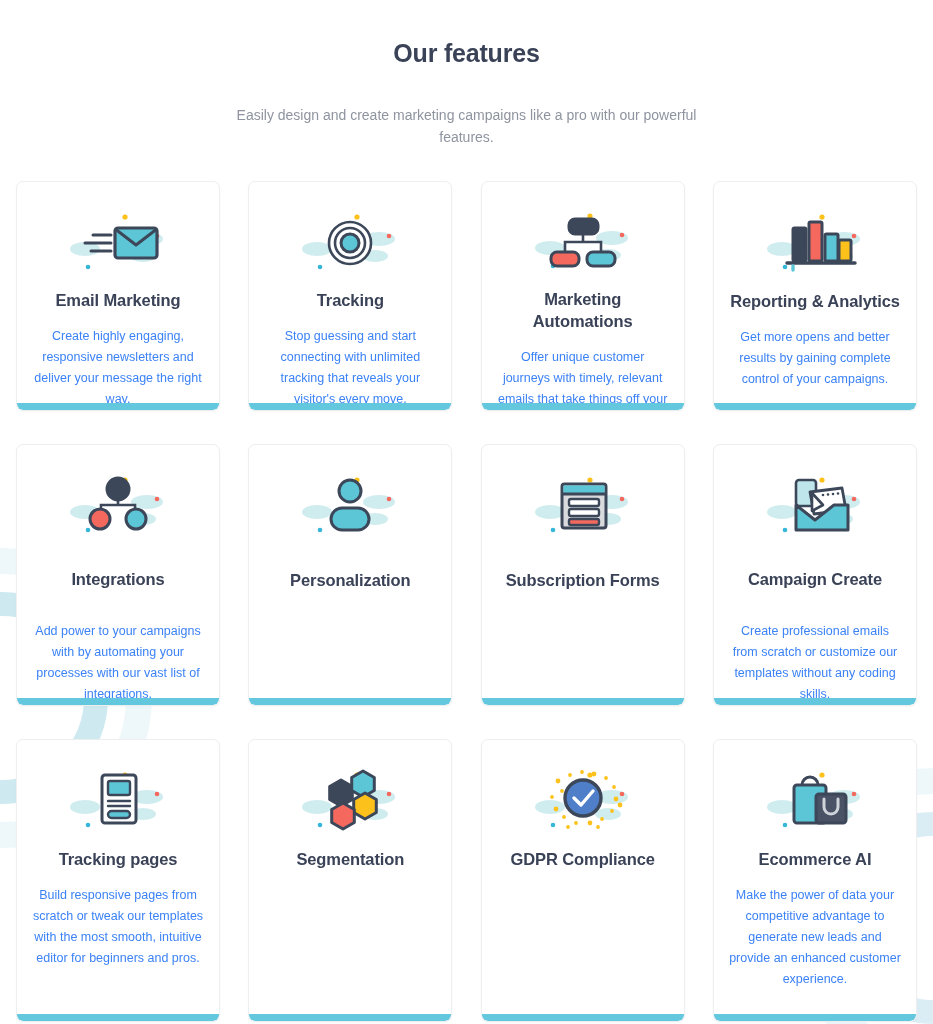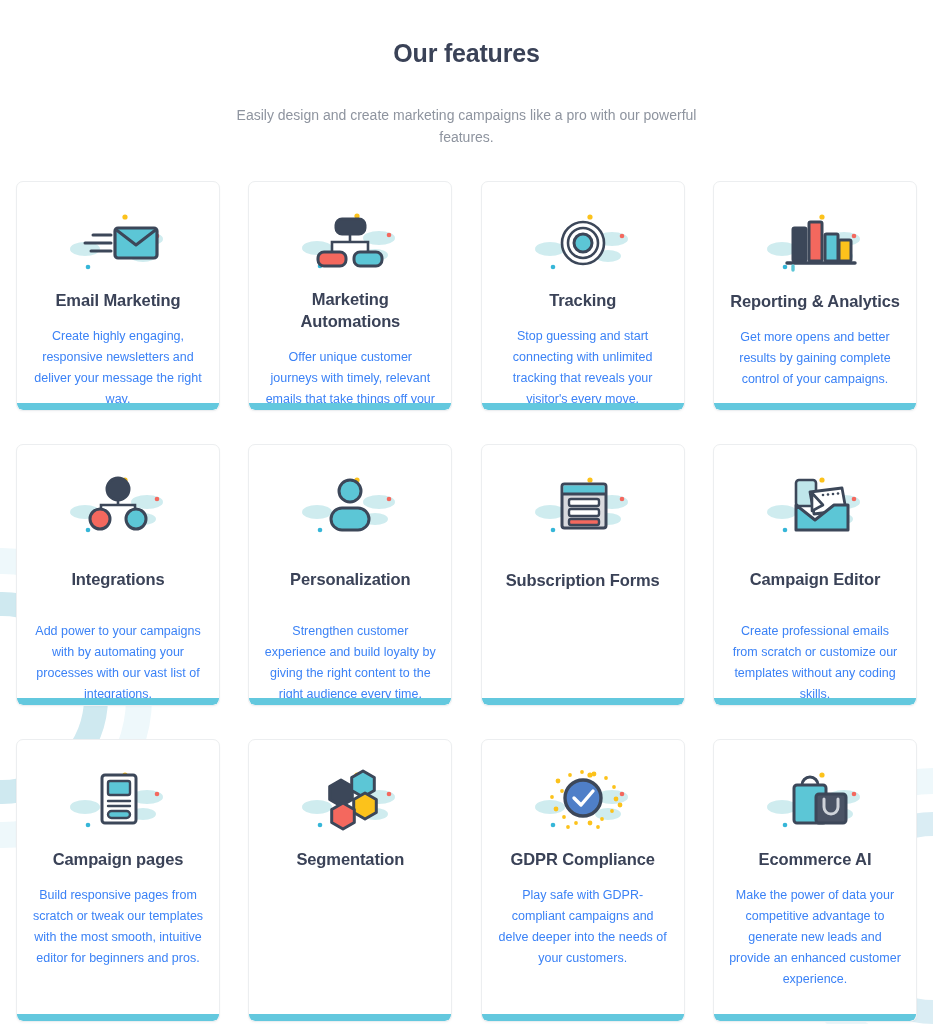--- a/index.html
+++ b/index.html
@@ -123,49 +123,49 @@
       </div>
       <div class="card">
     <div class="icon-wrap">
   <svg width="110" height="70" viewBox="0 0 110 70">
    <ellipse cx="22" cy="40" rx="15" ry="7" fill="#bfe6ea" opacity=".75"></ellipse>
    <ellipse cx="84" cy="30" rx="16" ry="7" fill="#bfe6ea" opacity=".75"></ellipse>
    <ellipse cx="80" cy="47" rx="13" ry="6" fill="#bfe6ea" opacity=".75"></ellipse>
    <circle cx="62" cy="8" r="2.6" fill="#fcc21b"></circle>
    <circle cx="94" cy="27" r="2.3" fill="#f4685e"></circle>
    <circle cx="25" cy="58" r="2.3" fill="#36b6d8"></circle>
+   <circle cx="55" cy="34" r="21" fill="#fff" stroke="#3c4759" stroke-width="2.6"></circle>
+   <circle cx="55" cy="34" r="15" fill="#fff" stroke="#3c4759" stroke-width="2.6"></circle>
+   <circle cx="55" cy="34" r="9" fill="#5cc6d6" stroke="#3c4759" stroke-width="3"></circle>
+  </svg>
+        </div>
+    <div class="card-title">Tracking</div>
+    <div class="card-desc">Stop guessing and start connecting with unlimited tracking that reveals your visitor's every move.</div>
+    <div class="card-accent"></div>
+      </div>
+      <div class="card">
+    <div class="icon-wrap">
+  <svg width="110" height="70" viewBox="0 0 110 70">
+   <ellipse cx="22" cy="40" rx="15" ry="7" fill="#bfe6ea" opacity=".75"></ellipse>
+   <ellipse cx="84" cy="30" rx="16" ry="7" fill="#bfe6ea" opacity=".75"></ellipse>
+   <ellipse cx="80" cy="47" rx="13" ry="6" fill="#bfe6ea" opacity=".75"></ellipse>
+   <circle cx="62" cy="8" r="2.6" fill="#fcc21b"></circle>
+   <circle cx="94" cy="27" r="2.3" fill="#f4685e"></circle>
+   <circle cx="25" cy="58" r="2.3" fill="#36b6d8"></circle>
    <g stroke="#3c4759" stroke-width="2.6" fill="none">
      <line x1="55" y1="27" x2="55" y2="34"></line>
      <path d="M37 45 V34 H73 V45"></path>
    </g>
    <rect x="41" y="11" width="29" height="15" rx="6" fill="#3c4759" stroke="#3c4759" stroke-width="3"></rect>
    <rect x="23" y="44" width="28" height="14" rx="6" fill="#f4685e" stroke="#3c4759" stroke-width="3"></rect>
    <rect x="59" y="44" width="28" height="14" rx="6" fill="#5cc6d6" stroke="#3c4759" stroke-width="3"></rect>
   </svg>
         </div>
     <div class="card-title">Marketing Automations</div>
     <div class="card-desc">Offer unique customer journeys with timely, relevant emails that take things off your plate.</div>
-    <div class="card-accent"></div>
-      </div>
-      <div class="card">
-    <div class="icon-wrap">
-  <svg width="110" height="70" viewBox="0 0 110 70">
-   <ellipse cx="22" cy="40" rx="15" ry="7" fill="#bfe6ea" opacity=".75"></ellipse>
-   <ellipse cx="84" cy="30" rx="16" ry="7" fill="#bfe6ea" opacity=".75"></ellipse>
-   <ellipse cx="80" cy="47" rx="13" ry="6" fill="#bfe6ea" opacity=".75"></ellipse>
-   <circle cx="62" cy="8" r="2.6" fill="#fcc21b"></circle>
-   <circle cx="94" cy="27" r="2.3" fill="#f4685e"></circle>
-   <circle cx="25" cy="58" r="2.3" fill="#36b6d8"></circle>
-   <circle cx="55" cy="34" r="21" fill="#fff" stroke="#3c4759" stroke-width="2.6"></circle>
-   <circle cx="55" cy="34" r="15" fill="#fff" stroke="#3c4759" stroke-width="2.6"></circle>
-   <circle cx="55" cy="34" r="9" fill="#5cc6d6" stroke="#3c4759" stroke-width="3"></circle>
-  </svg>
-        </div>
-    <div class="card-title">Tracking</div>
-    <div class="card-desc">Stop guessing and start connecting with unlimited tracking that reveals your visitor's every move.</div>
     <div class="card-accent"></div>
       </div>
       <div class="card">
     <div class="icon-wrap">
   <svg width="110" height="70" viewBox="0 0 110 70">
    <ellipse cx="22" cy="40" rx="15" ry="7" fill="#bfe6ea" opacity=".75"></ellipse>
    <ellipse cx="84" cy="30" rx="16" ry="7" fill="#bfe6ea" opacity=".75"></ellipse>
    <ellipse cx="80" cy="47" rx="13" ry="6" fill="#bfe6ea" opacity=".75"></ellipse>
    <circle cx="62" cy="8" r="2.6" fill="#fcc21b"></circle>
    <circle cx="94" cy="27" r="2.3" fill="#f4685e"></circle>
@@ -213,21 +213,20 @@
    <ellipse cx="84" cy="30" rx="16" ry="7" fill="#bfe6ea" opacity=".75"></ellipse>
    <ellipse cx="80" cy="47" rx="13" ry="6" fill="#bfe6ea" opacity=".75"></ellipse>
    <circle cx="62" cy="8" r="2.6" fill="#fcc21b"></circle>
    <circle cx="94" cy="27" r="2.3" fill="#f4685e"></circle>
    <circle cx="25" cy="58" r="2.3" fill="#36b6d8"></circle>
    <circle cx="55" cy="19" r="11" fill="#5cc6d6" stroke="#3c4759" stroke-width="3"></circle>
    <rect x="36" y="36" width="38" height="22" rx="11" fill="#5cc6d6" stroke="#3c4759" stroke-width="3"></rect>
   </svg>
         </div>
     <div class="card-title">Personalization</div>
-    <div class="card-desc">Strengthen customer experience and build loyalty by giving the right content to the right audience every time.</div>
     <div class="card-accent"></div>
       </div>
       <div class="card">
     <div class="icon-wrap">
   <svg width="110" height="70" viewBox="0 0 110 70">
    <ellipse cx="22" cy="40" rx="15" ry="7" fill="#bfe6ea" opacity=".75"></ellipse>
    <ellipse cx="84" cy="30" rx="16" ry="7" fill="#bfe6ea" opacity=".75"></ellipse>
    <ellipse cx="80" cy="47" rx="13" ry="6" fill="#bfe6ea" opacity=".75"></ellipse>
    <circle cx="62" cy="8" r="2.6" fill="#fcc21b"></circle>
    <circle cx="94" cy="27" r="2.3" fill="#f4685e"></circle>
@@ -257,21 +256,21 @@
    <g fill="#3c4759">
      <circle cx="63" cy="23" r="1.3"></circle>
               <circle cx="68" cy="22.5" r="1.3"></circle>
      <circle cx="73" cy="22" r="1.3"></circle>
               <circle cx="78" cy="21.5" r="1.3"></circle>
    </g>
    <path d="M36 33 L55 48 L74 33 L88 33 L88 58 L36 58 Z" fill="#5cc6d6" stroke="#3c4759" stroke-width="3" stroke-linejoin="round"></path>
    <path d="M52 21 L52 39 L63 33 Z" fill="#fff" stroke="#3c4759" stroke-width="2.6" stroke-linejoin="round"></path>
   </svg>
         </div>
-    <div class="card-title">Campaign Editor</div>
+    <div class="card-title">Campaign Create</div>
     <div class="card-desc">Create professional emails from scratch or customize our templates without any coding skills.</div>
     <div class="card-accent"></div>
       </div>
     </div>
   <div class="grid row3" id="row3">
       <div class="card">
     <div class="icon-wrap">
   <svg width="110" height="70" viewBox="0 0 110 70">
    <ellipse cx="22" cy="40" rx="15" ry="7" fill="#bfe6ea" opacity=".75"></ellipse>
    <ellipse cx="84" cy="30" rx="16" ry="7" fill="#bfe6ea" opacity=".75"></ellipse>
@@ -281,21 +280,21 @@
    <circle cx="25" cy="58" r="2.3" fill="#36b6d8"></circle>
    <rect x="39" y="8" width="34" height="48" rx="3" fill="#fff" stroke="#3c4759" stroke-width="3"></rect>
    <rect x="45" y="14" width="22" height="14" rx="2" fill="#5cc6d6" stroke="#3c4759" stroke-width="2.4"></rect>
    <g stroke="#3c4759" stroke-width="2.4" stroke-linecap="round">
      <line x1="45" y1="34" x2="67" y2="34"></line>
      <line x1="45" y1="39" x2="67" y2="39"></line>
    </g>
    <rect x="45" y="44" width="22" height="7" rx="3.5" fill="#5cc6d6" stroke="#3c4759" stroke-width="2.4"></rect>
   </svg>
         </div>
-    <div class="card-title">Campaign pages</div>
+    <div class="card-title">Tracking pages</div>
     <div class="card-desc">Build responsive pages from scratch or tweak our templates with the most smooth, intuitive editor for beginners and pros.</div>
     <div class="card-accent"></div>
       </div>
       <div class="card">
     <div class="icon-wrap">
           <svg width="110" height="70" viewBox="0 0 110 70">
    <ellipse cx="22" cy="40" rx="15" ry="7" fill="#bfe6ea" opacity=".75"></ellipse>
    <ellipse cx="84" cy="30" rx="16" ry="7" fill="#bfe6ea" opacity=".75"></ellipse>
    <ellipse cx="80" cy="47" rx="13" ry="6" fill="#bfe6ea" opacity=".75"></ellipse>
    <circle cx="62" cy="8" r="2.6" fill="#fcc21b"></circle>
@@ -335,21 +334,20 @@
             <circle cx="24" cy="30" r="1.9" fill="#fcc21b"></circle>
             <circle cx="34" cy="24" r="1.9" fill="#fcc21b"></circle>
             <circle cx="92" cy="38" r="2.4" fill="#fcc21b"></circle>
             <circle cx="40" cy="60" r="1.9" fill="#fcc21b"></circle>
             <circle cx="70" cy="60" r="1.9" fill="#fcc21b"></circle>
     <circle cx="55" cy="31" r="18" fill="#4f7fc8" stroke="#3c4759" stroke-width="3.4"></circle>
     <path d="M46 31 L53 38 L65 24" fill="none" stroke="#fff" stroke-width="3.4" stroke-linecap="round" stroke-linejoin="round"></path>
    </svg>
         </div>
     <div class="card-title">GDPR Compliance</div>
-    <div class="card-desc">Play safe with GDPR-compliant campaigns and delve deeper into the needs of your customers.</div>
     <div class="card-accent"></div>
       </div>
       <div class="card">
     <div class="icon-wrap">
   <svg width="110" height="70" viewBox="0 0 110 70">
    <ellipse cx="22" cy="40" rx="15" ry="7" fill="#bfe6ea" opacity=".75"></ellipse>
    <ellipse cx="84" cy="30" rx="16" ry="7" fill="#bfe6ea" opacity=".75"></ellipse>
    <ellipse cx="80" cy="47" rx="13" ry="6" fill="#bfe6ea" opacity=".75"></ellipse>
    <circle cx="62" cy="8" r="2.6" fill="#fcc21b"></circle>
    <circle cx="94" cy="27" r="2.3" fill="#f4685e"></circle>

